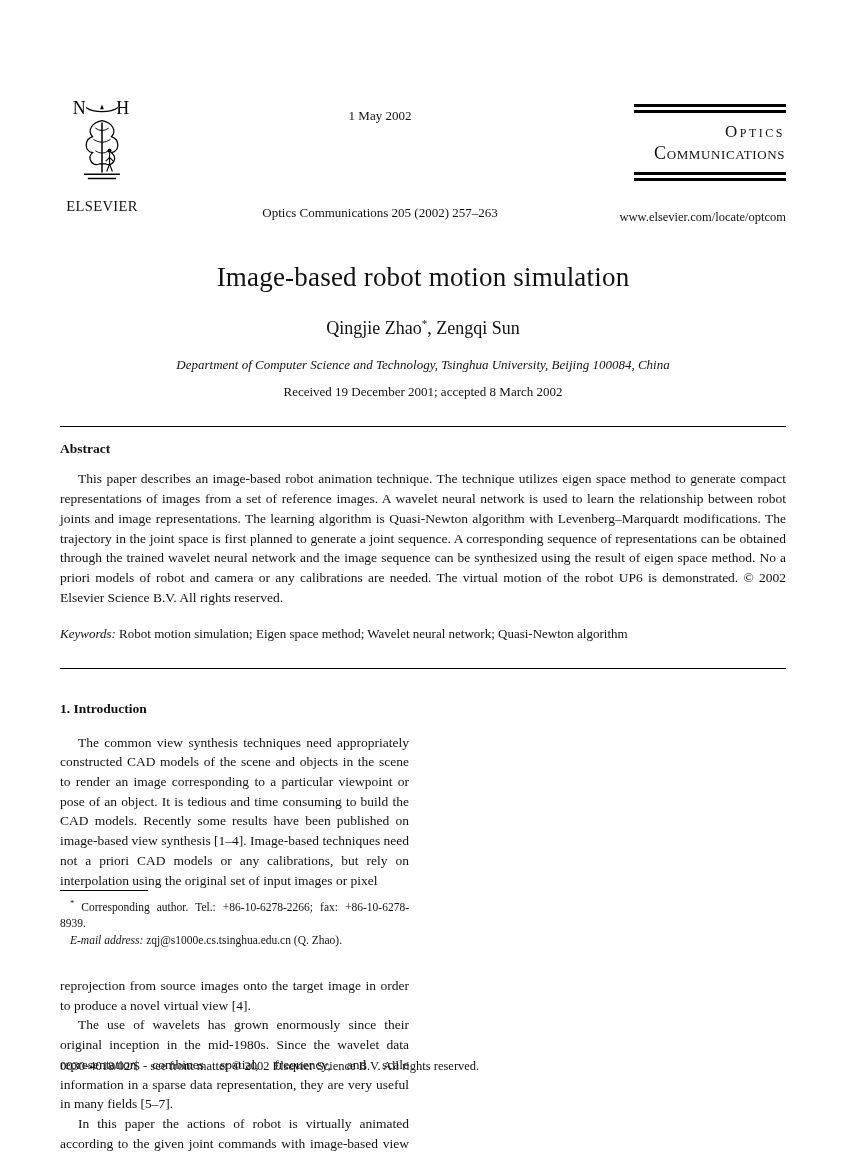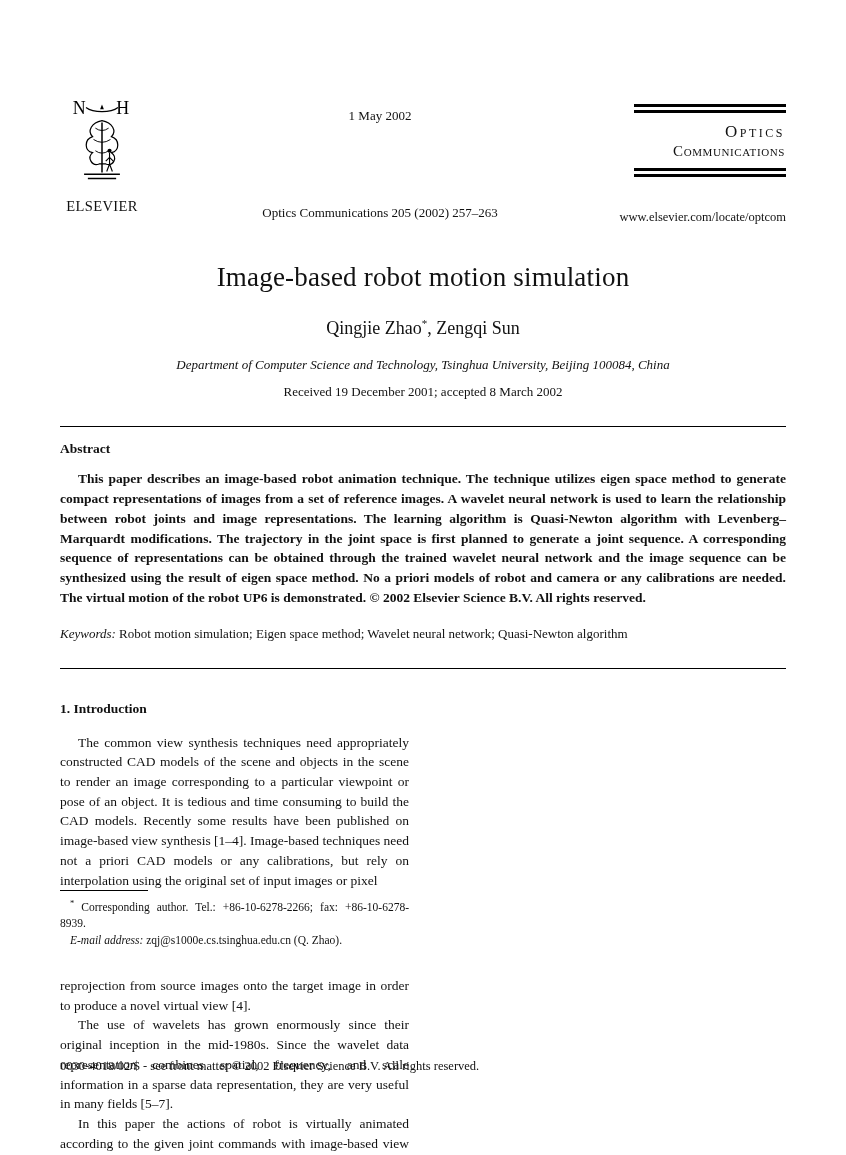--- a/index.html
+++ b/index.html
@@ -15,33 +15,33 @@
   .header { position:absolute; top:98px; left:60px; width:726px; height:150px; }
   .logo { position:absolute; left:2px; top:0; width:80px; text-align:center; }
   .logo svg { display:block; margin:0 auto; }
   .publisher { font-size:14.5px; letter-spacing:.4px; margin-top:2px; }
   .header-date { position:absolute; left:0; top:10px; width:640px; text-align:center; font-size:13px; }
   .journal-ref { position:absolute; left:0; top:107px; width:640px; text-align:center; font-size:13px; }
   .masthead { position:absolute; right:0; top:6px; width:152px; }
   .rule-double { height:9px; border-top:3px solid #000; border-bottom:3px solid #000; }
   .journal-name { text-align:right; padding:9px 1px 7px 0; }
   .jn1 { font-size:17px; font-variant:small-caps; letter-spacing:2.5px; line-height:1.15; }
-  .jn2 { font-size:15px; font-variant:small-caps; letter-spacing:.6px; line-height:1.3; }
+  .jn2 { font-size:18px; font-variant:small-caps; letter-spacing:.6px; line-height:1.3; }
   .website { position:absolute; right:0; top:112px; font-size:12.5px; white-space:nowrap; }
 
   
   .content { position:absolute; top:262px; left:60px; width:726px; }
   .title { font-size:27px; font-weight:400; text-align:center; letter-spacing:.2px; }
   .authors { text-align:center; font-size:18px; margin-top:24px; }
   .authors sup { font-size:11px; }
   .affiliation { text-align:center; font-style:italic; font-size:13px; margin-top:18px; }
   .received { text-align:center; font-size:13px; margin-top:11px; }
   .rule { border:0; border-top:1px solid #000; margin-top:26px; }
   .abstract-head { font-size:13.5px; font-weight:bold; margin-top:14px; }
-  .abstract-text { font-size:13.5px; line-height:1.47; text-align:justify; text-indent:18px; margin-top:12px;font-weight:bold; }
+  .abstract-text { font-size:13.5px; line-height:1.47; text-align:justify; text-indent:18px; margin-top:12px; }
   .meta-line { font-size:13px; margin-top:18px; }
   .meta-line + .meta-line { margin-top:14px; }
   .meta-label { font-style:italic; }
 
   
   .columns { display:flex; gap:28px; margin-top:30px; height:322px;flex-direction:column; }
   .col { width:349px; font-size:13.5px; line-height:1.46; text-align:justify; }
   .col p { margin:0; }
   .col-left { display:flex; flex-direction:column; }
   .section-heading { font-weight:bold; font-size:13.5px; }

